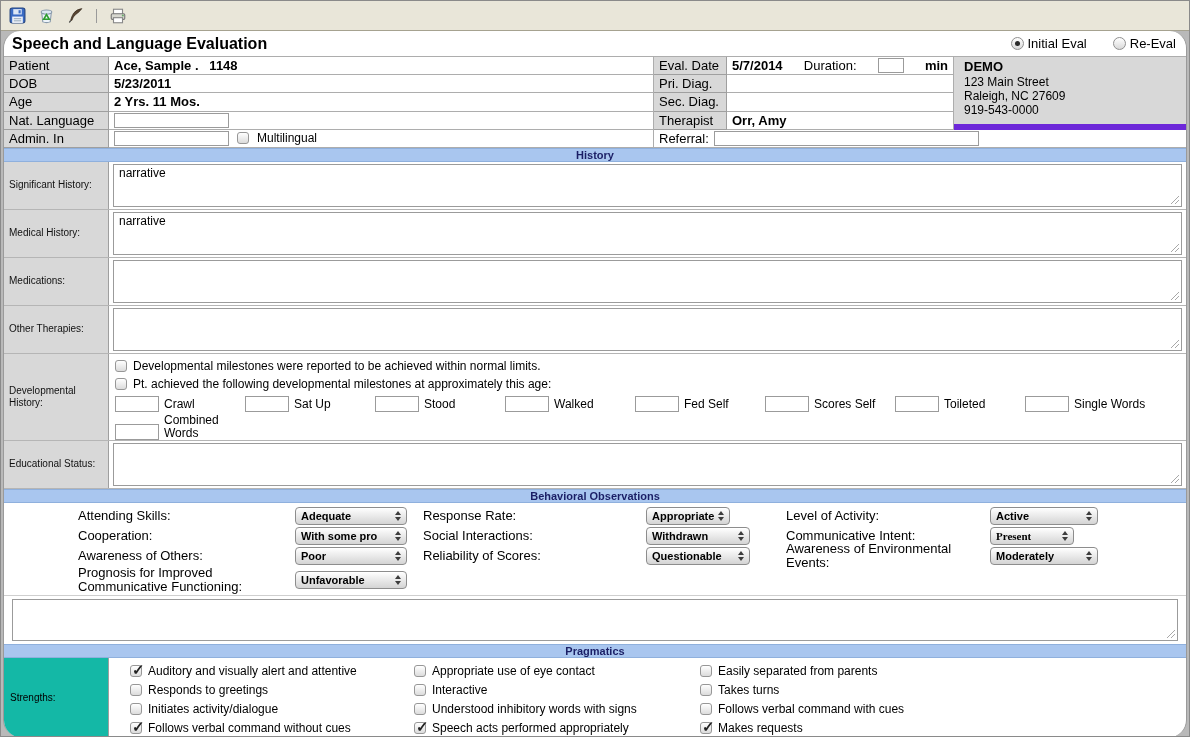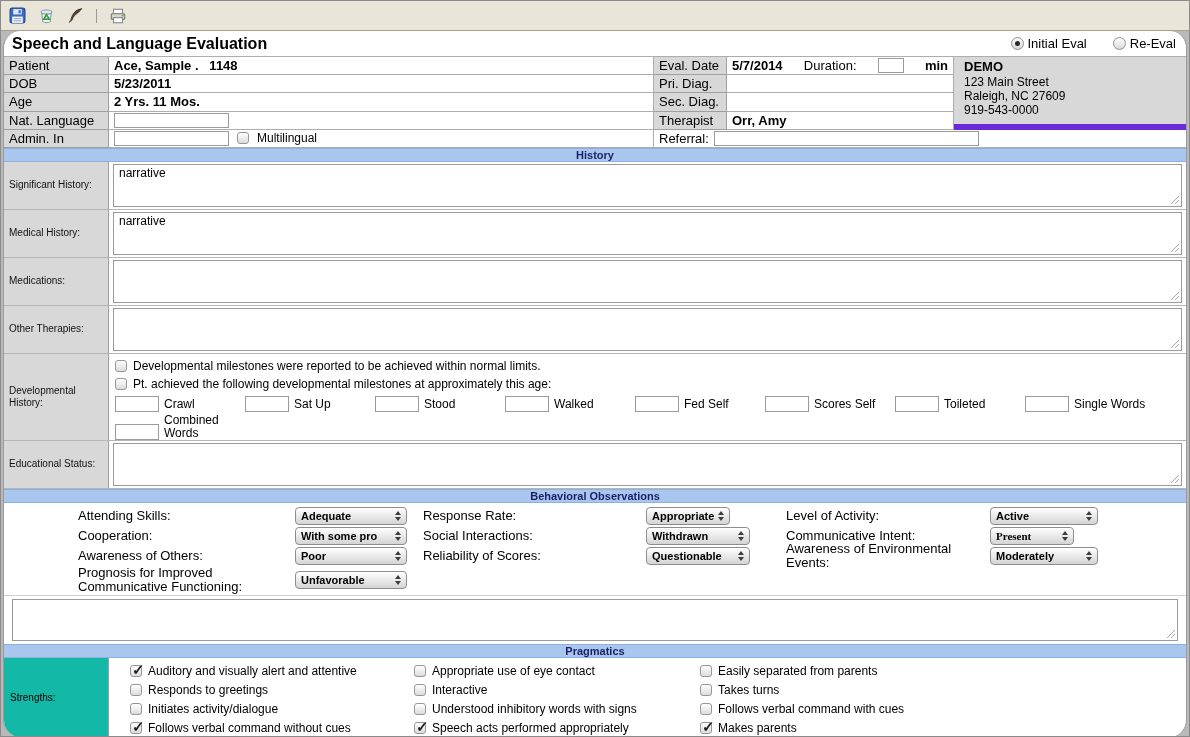--- a/index.html
+++ b/index.html
@@ -421,19 +421,19 @@
         <div class="citem">
             <span class="cb" data-checked="true"></span>
             <span>Follows verbal command without cues</span>
           </div>
         <div class="citem">
             <span class="cb" data-checked="true"></span>
             <span>Speech acts performed appropriately</span>
           </div>
         <div class="citem">
             <span class="cb" data-checked="true"></span>
-            <span>Makes parents</span>
+            <span>Makes requests</span>
           </div>
       </div>
     </div>
 
   </div>
 </div>
 
 </body></html>

